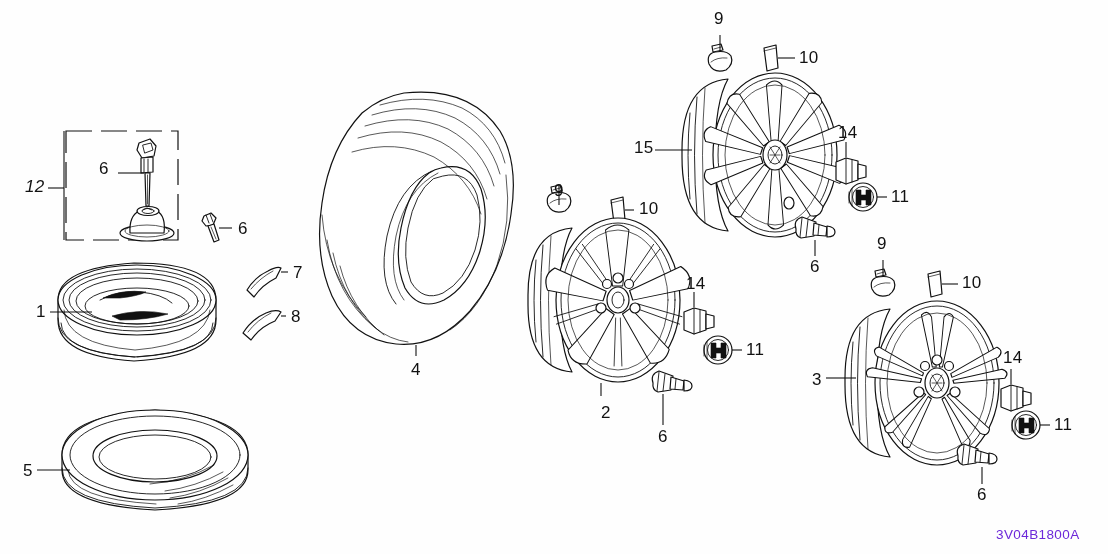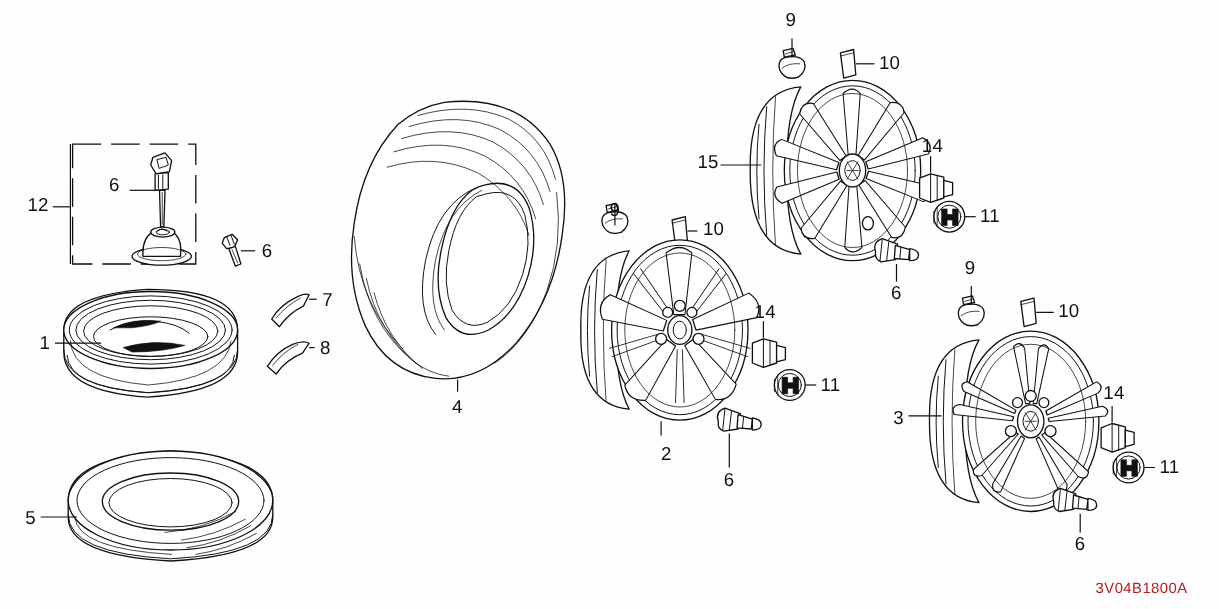--- a/index.html
+++ b/index.html
@@ -17,21 +17,21 @@
     font-size:17px;
     color:#111111;
     letter-spacing:0.2px;
     white-space:nowrap;
     line-height:1;
   }
   .drawing-no{
     position:absolute;
     font-family:"Liberation Sans", sans-serif;
     font-size:13.5px;
-    color:#b91c1c;
+    color:#6d28d9;
     letter-spacing:0.4px;
     white-space:nowrap;
   }
 </style>
 </head>
 <body>
 
 <div id="diagram-root">
 
   <svg id="parts-svg" viewBox="0 0 1108 554">
@@ -456,18 +456,18 @@
   <div class="callout" style="left:799px; top:49px;">10</div>
   <div class="callout" style="left:634px; top:139px;">15</div>
   <div class="callout" style="left:838px; top:124px;">14</div>
   <div class="callout" style="left:891px; top:188px;">11</div>
   <div class="callout" style="left:810px; top:258px;">6</div>
   <div class="callout" style="left:877px; top:235px;">9</div>
   <div class="callout" style="left:962px; top:274px;">10</div>
   <div class="callout" style="left:1003px;top:349px;">14</div>
   <div class="callout" style="left:1054px;top:416px;">11</div>
   <div class="callout" style="left:977px; top:486px;">6</div>
-  <div class="callout" style="left:25px;  top:178px;">12</div>
+  <div class="callout" style="left:25px;  top:178px;font-style:italic;">12</div>
   <div class="callout" style="left:99px;  top:160px;">6</div>
 
   <div class="drawing-no" style="left:996px; top:527px;">3V04B1800A</div>
 
 </div>
 
 </body></html>

